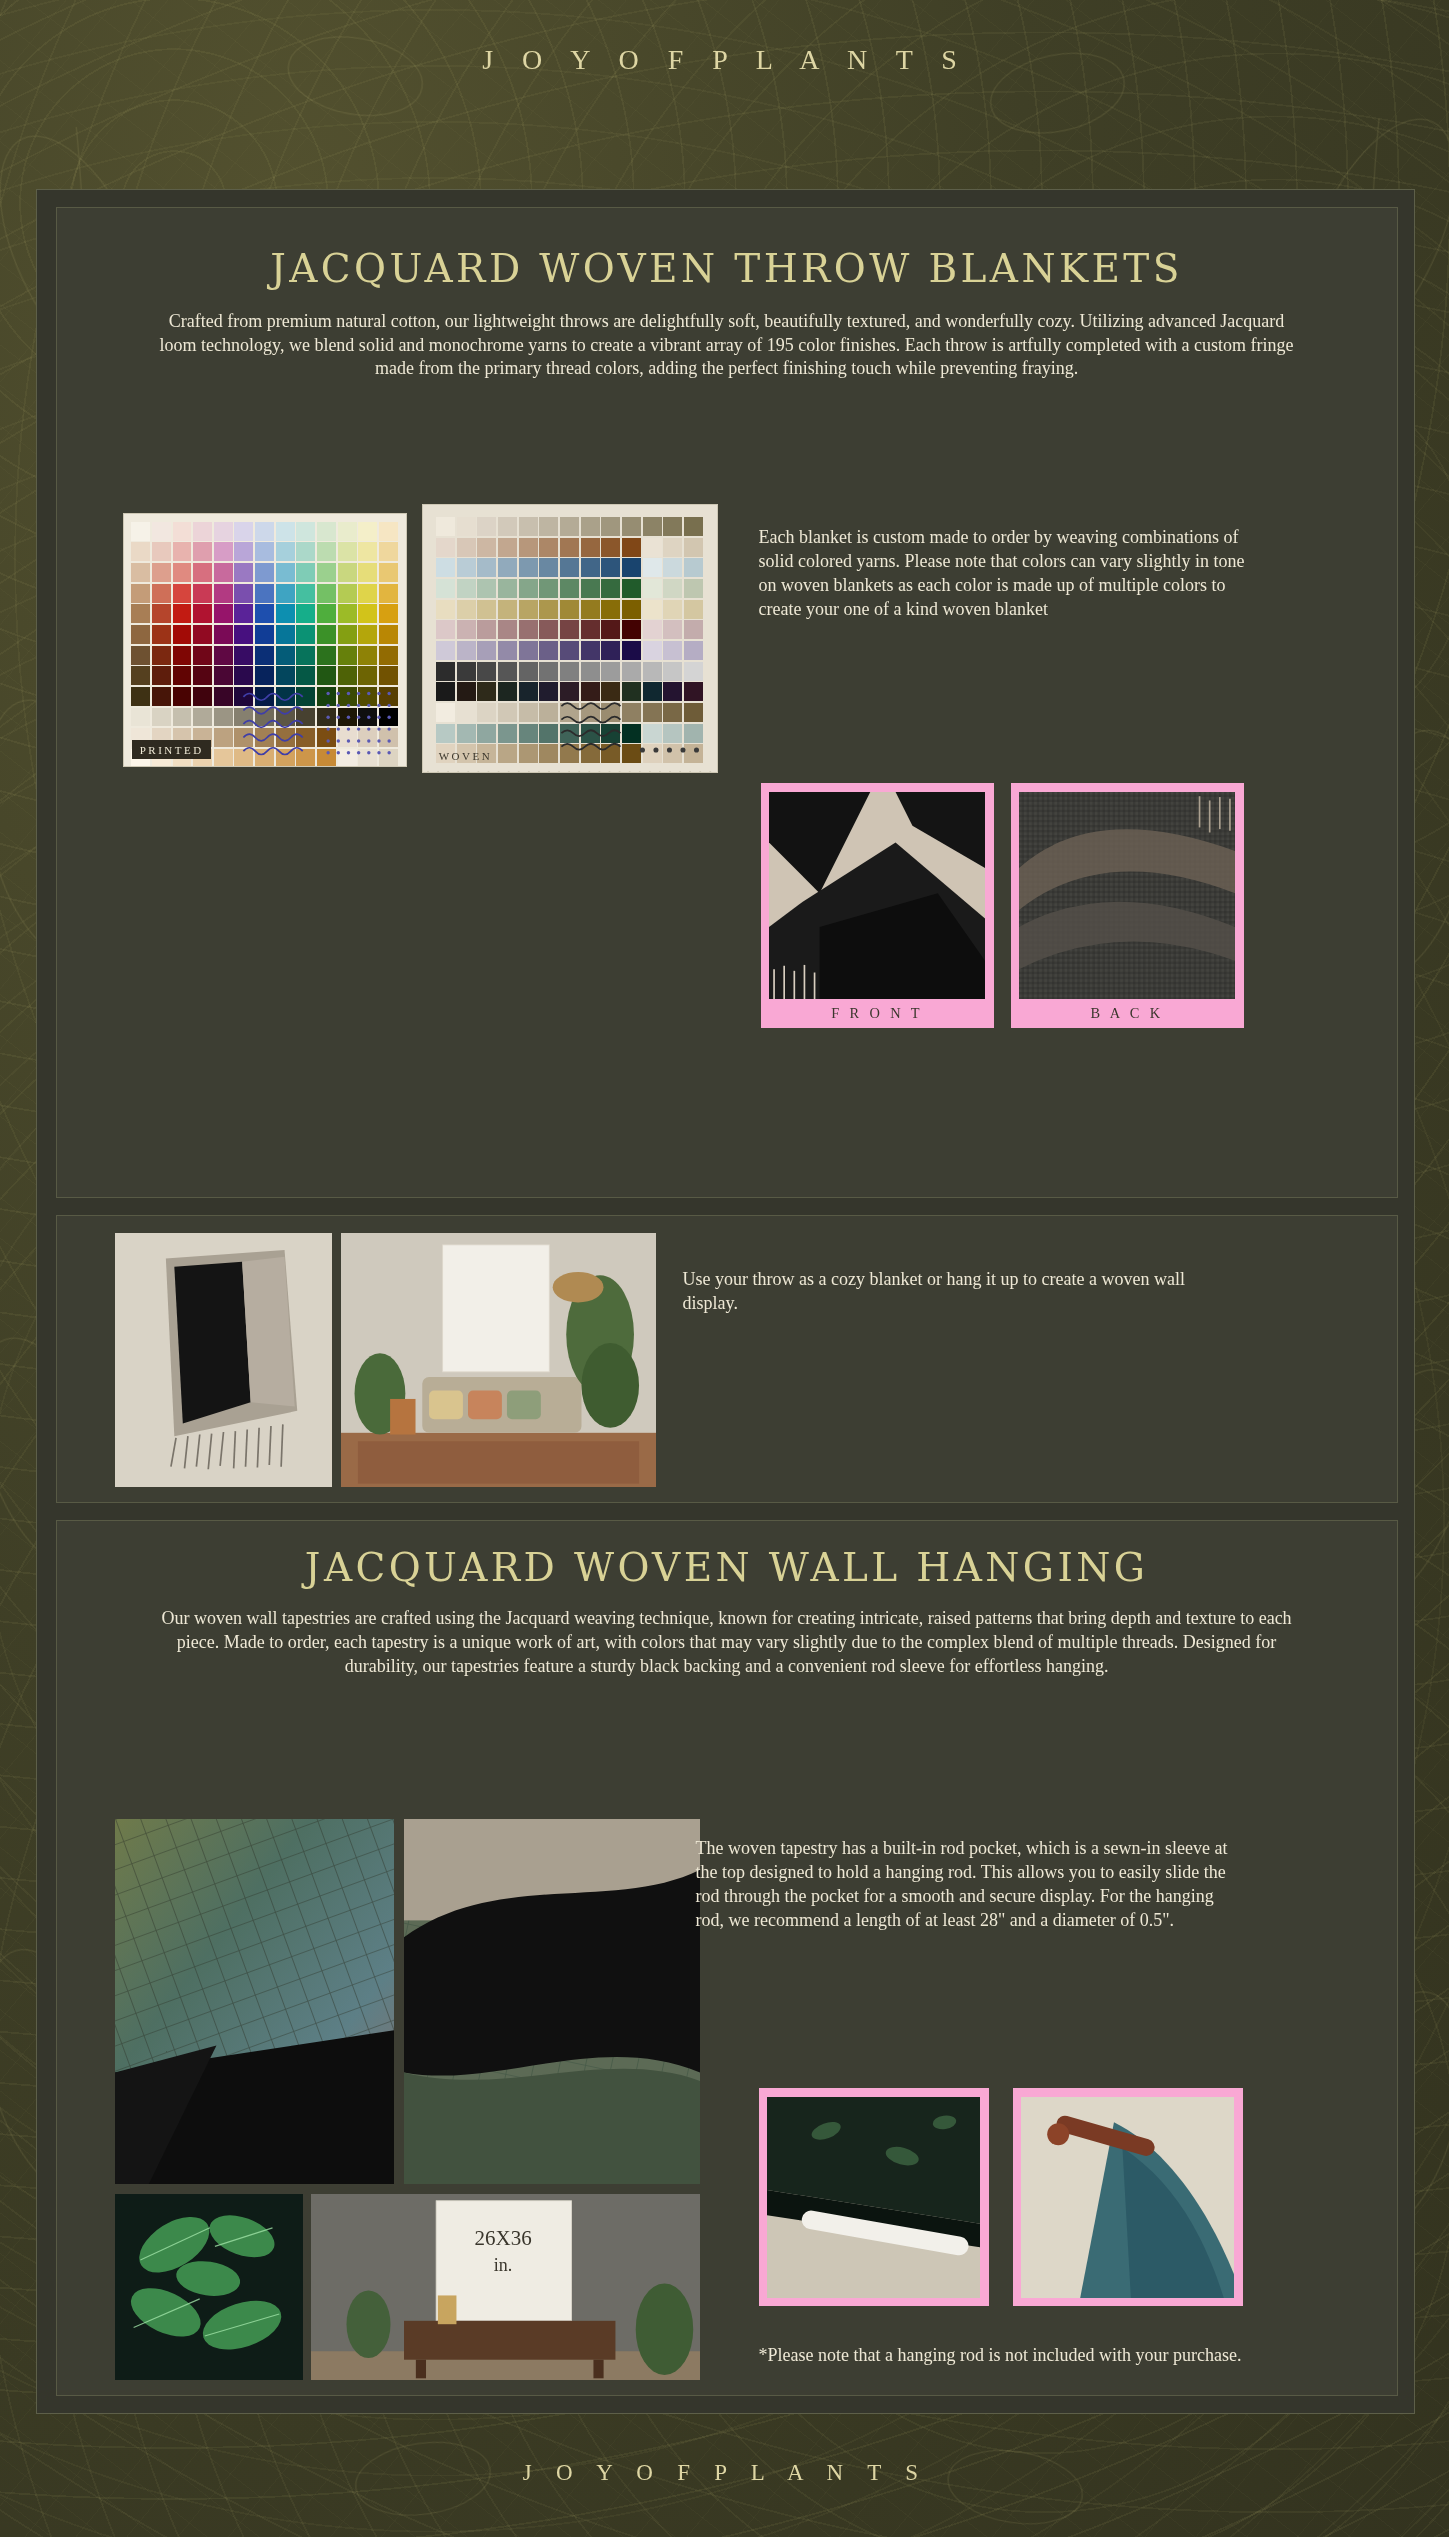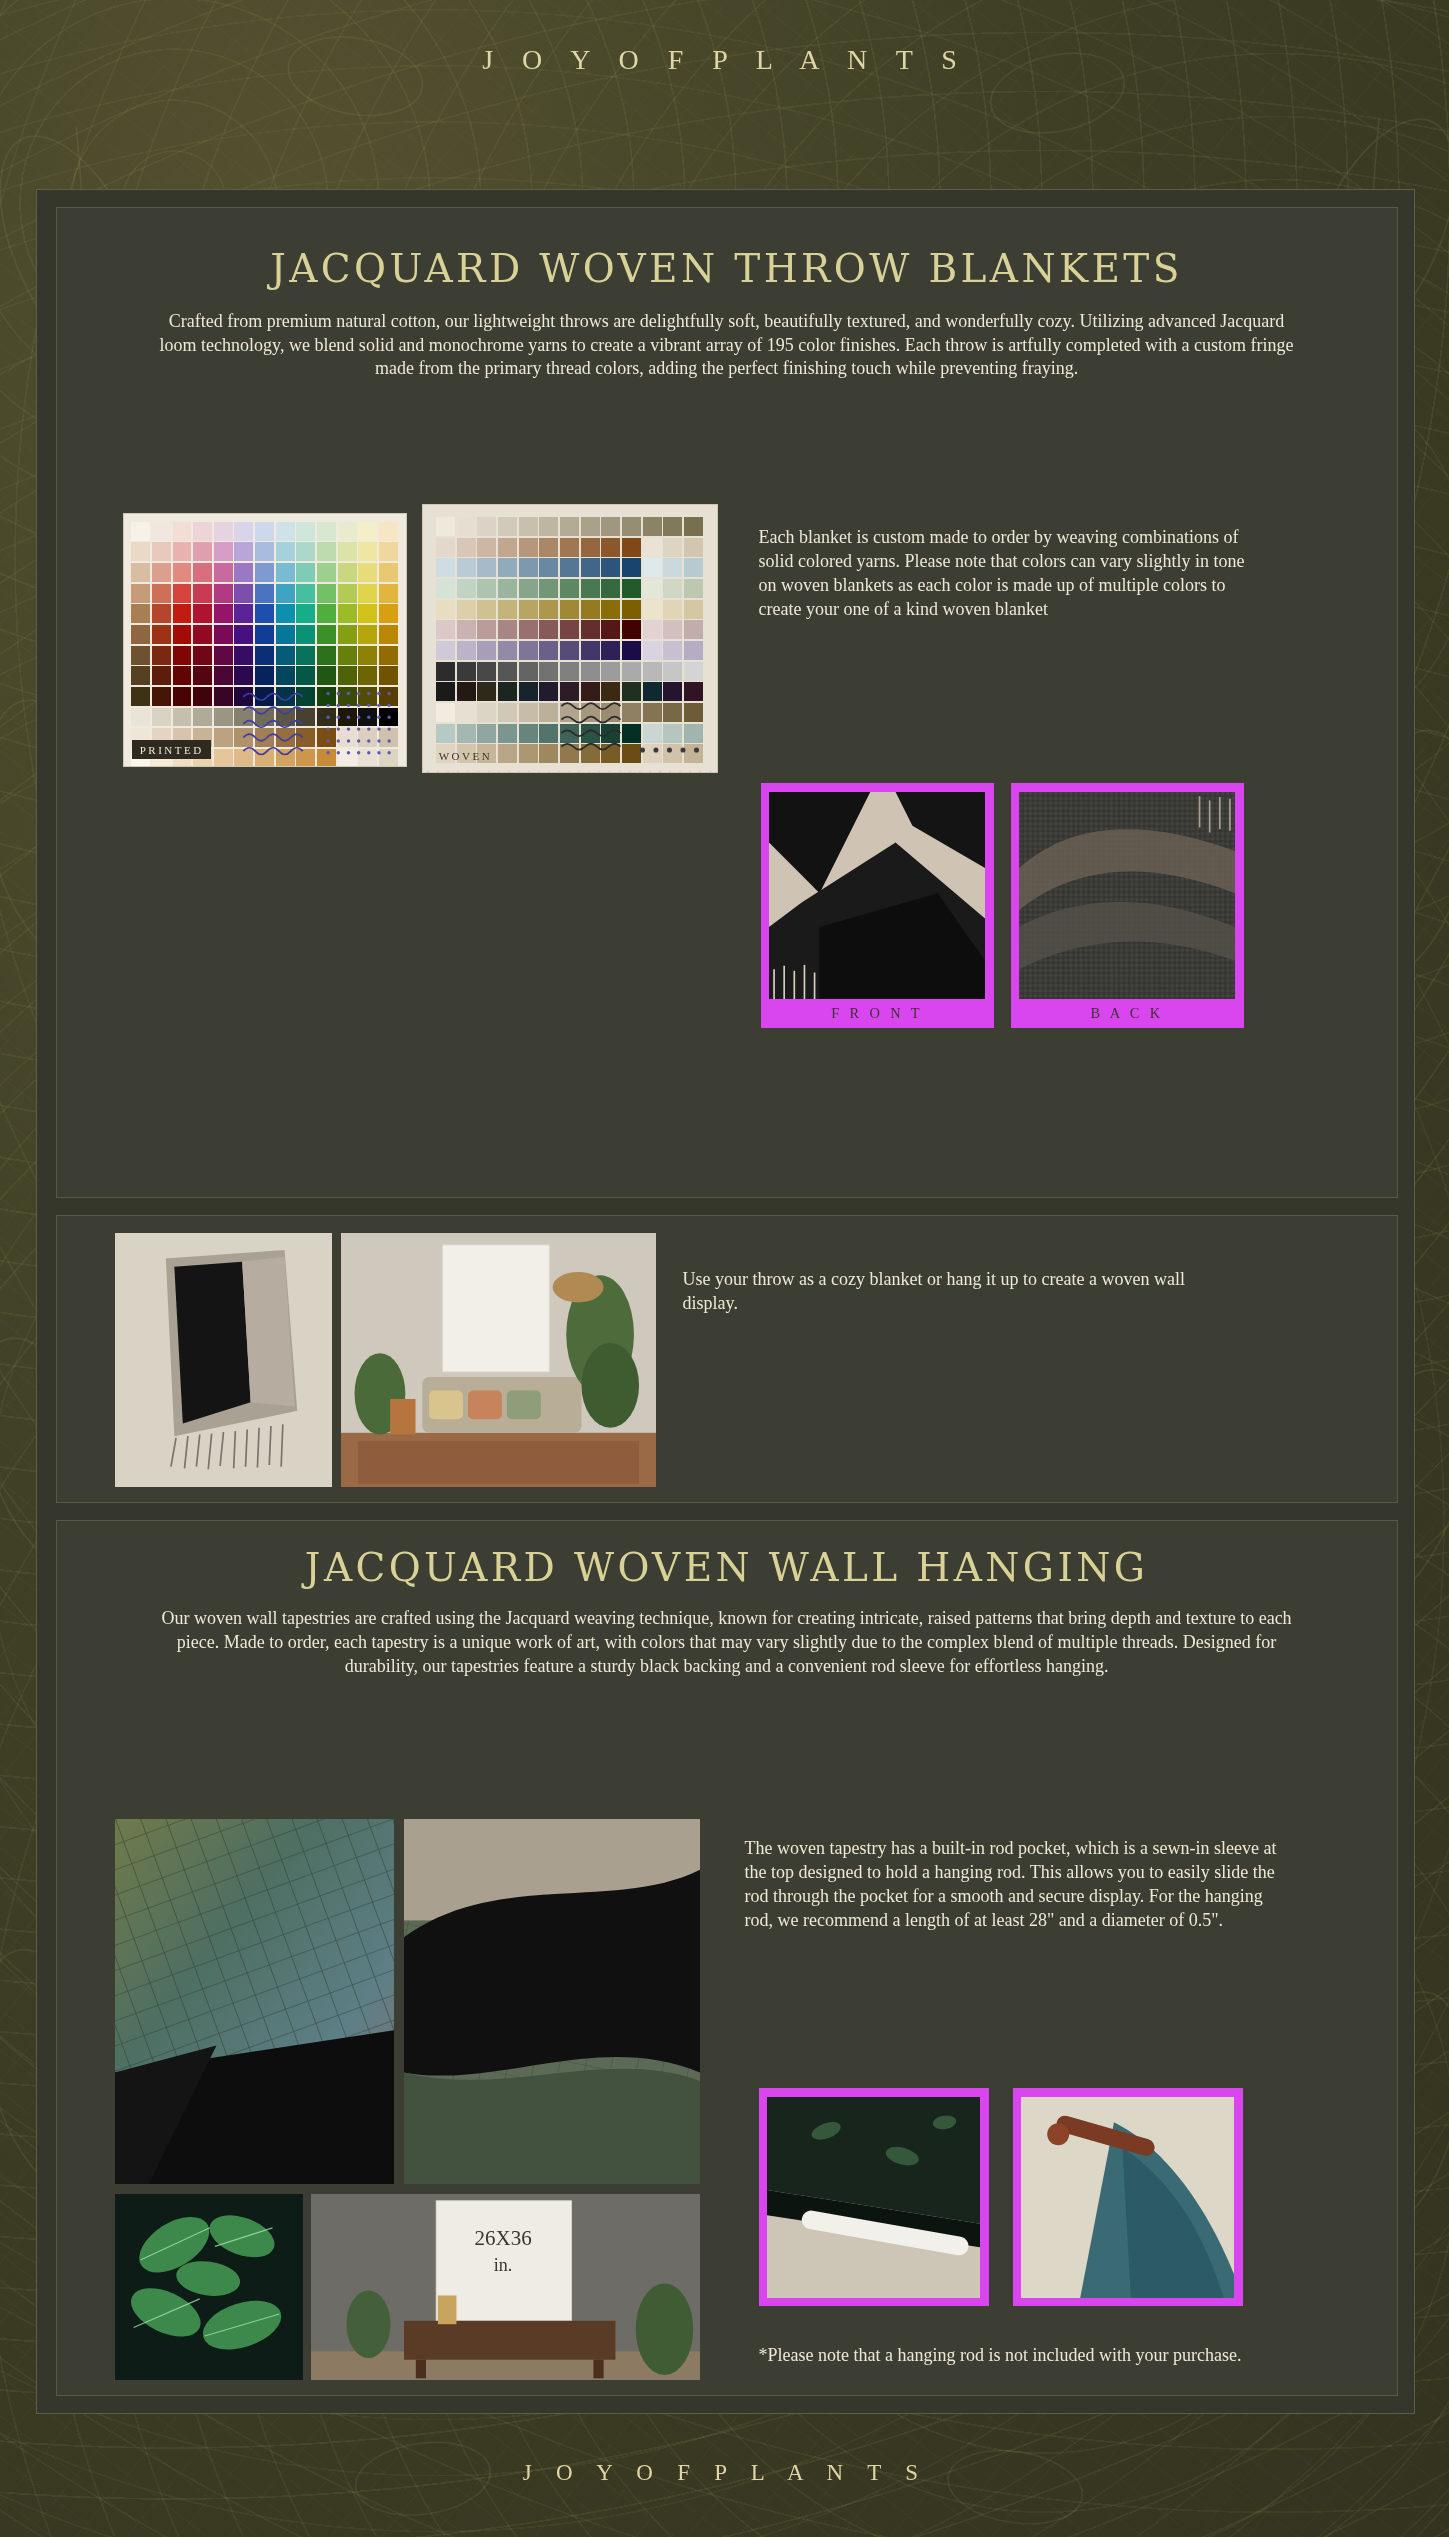--- a/index.html
+++ b/index.html
@@ -129,21 +129,21 @@
     background: transparent;
     color: #3a362c;
   }
 
   .photo {
     position: relative;
     overflow: hidden;
     background: #6a6a5c;
   }
   .photo-frame {
-    background: #d946ef;
+    background: #f9a8d4;
     padding: 8.5px 8.5px 29px 8.5px;
     position: relative;
   }
   .photo-caption {
     position: absolute;
     bottom: 6px; left: 0; right: 0;
     text-align: center;
     color: #3a362c;
     font-size: 14.4px;
     letter-spacing: 3.4px;
@@ -758,21 +758,21 @@
           </pattern>
         </defs>
         <rect width="350" height="432" fill="#5c6a55"></rect>
         <rect width="350" height="432" fill="url(#grid2)"></rect>
         <rect x="0" y="0" width="350" height="120" fill="#a9a090"></rect>
         <path d="M0 140 C110 60 250 110 350 60 L350 300 C230 250 110 320 0 300 Z" fill="#101010"></path>
         <path d="M0 300 C120 330 240 270 350 310 L350 432 L0 432 Z" fill="#42523f"></path>
       </svg>
     </div>
 
-    <p class="body-text" style="position:absolute; left:688px; top:298px; width:541px;">The woven tapestry has a built-in rod pocket, which is a sewn-in sleeve at the top designed to hold a hanging rod. This allows you to easily slide the rod through the pocket for a smooth and secure display. For the hanging rod, we recommend a length of at least 28" and a diameter of 0.5".</p>
+    <p class="body-text" style="position:absolute; left:639px; top:298px; width:541px;">The woven tapestry has a built-in rod pocket, which is a sewn-in sleeve at the top designed to hold a hanging rod. This allows you to easily slide the rod through the pocket for a smooth and secure display. For the hanging rod, we recommend a length of at least 28" and a diameter of 0.5".</p>
 
     <div class="photo-frame" style="position:absolute; left:702px; top:567px; width:230px; height:218px; padding:8.5px;">
       <div class="photo" style="width:100%;height:100%;">
         <svg viewBox="0 0 252 238" preserveAspectRatio="none" style="width:100%;height:100%;display:block;">
           <rect width="252" height="238" fill="#cdc6b6"></rect>
           <path d="M0 0 L252 0 L252 150 L0 110 Z" fill="#17251c"></path>
           <path d="M0 110 L252 150 L252 178 L0 140 Z" fill="#0b140f"></path>
           <g fill="#4a7a4e" opacity="0.6">
             <ellipse cx="70" cy="40" rx="18" ry="9" transform="rotate(-20 70 40)"></ellipse>
             <ellipse cx="160" cy="70" rx="20" ry="10" transform="rotate(15 160 70)"></ellipse>

